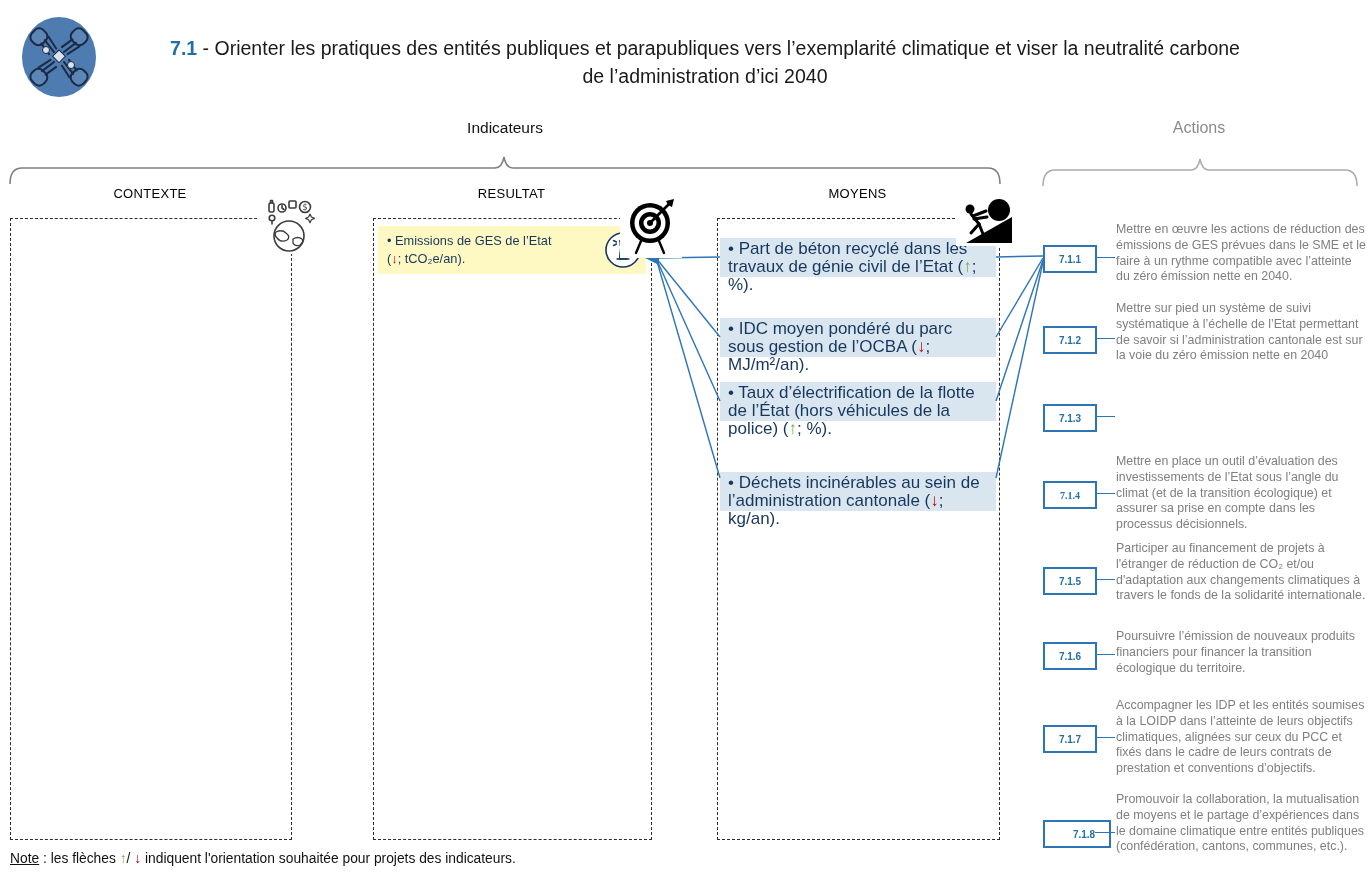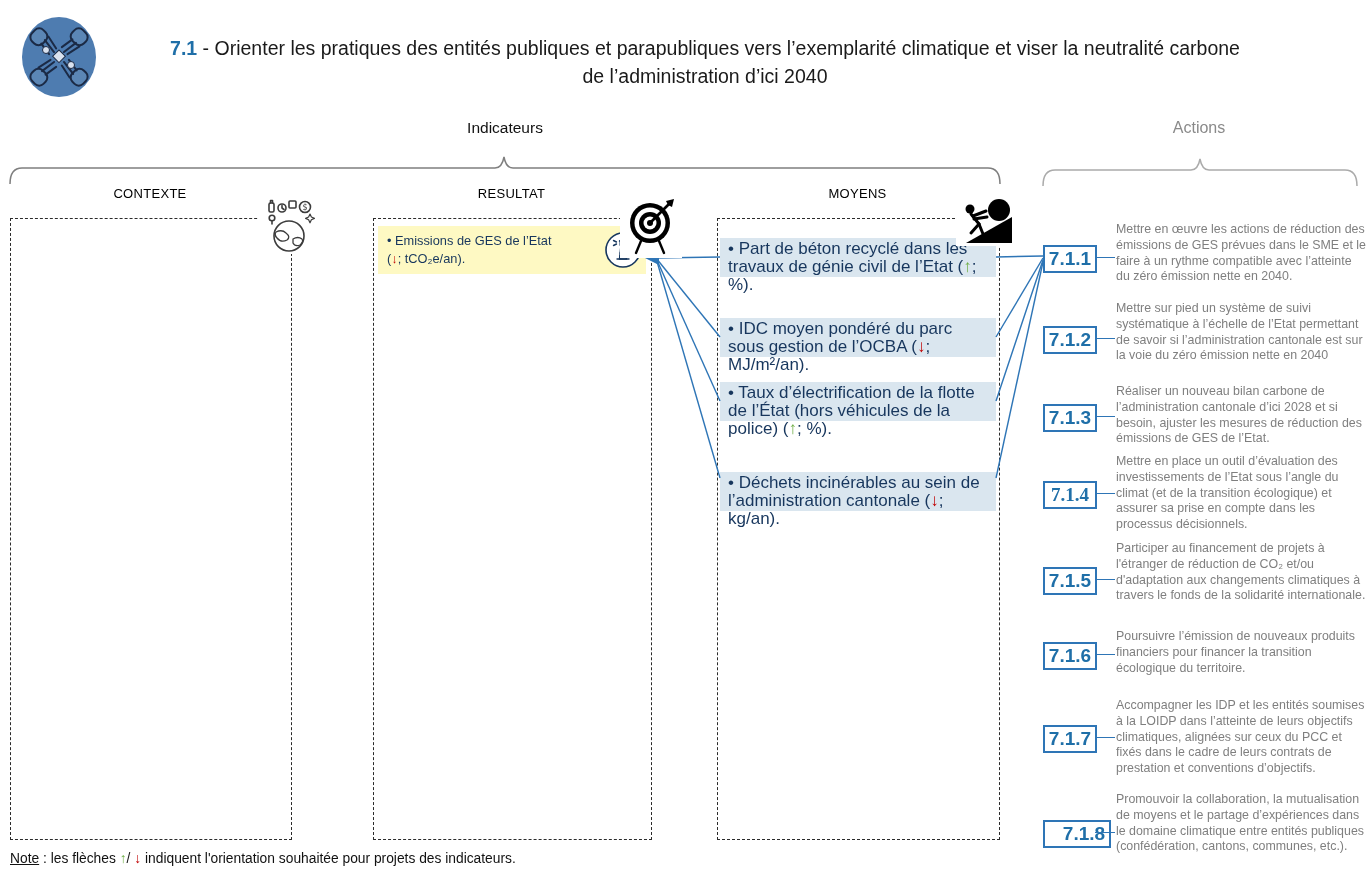--- a/index.html
+++ b/index.html
@@ -31,21 +31,21 @@
   .lh-badge{right:4px;top:5px;width:38px;height:38px;z-index:3;}
 
   .mbox{left:720px;width:276px;height:39px;background:#DAE6EF;color:#17365D;
     font-size:17px;line-height:18px;padding:2px 6px 2px 8px;box-sizing:border-box;z-index:2;}
   .m1{top:238px;} .m2{top:318px;} .m3{top:382px;} .m4{top:459px;margin-top:13px;}
 
   [data-dir="up"]{color:#6FAE46;font-weight:bold;}
   [data-dir="down"]{color:#C00000;font-weight:bold;}
 
   .abox{left:1043px;width:50px;height:24px;border:2px solid #2E75B6;background:#fff;
-    color:#1F6FA8;font-weight:bold;font-size:19px;display:flex;align-items:center;justify-content:center;z-index:4;}
+    color:#1F6FA8;font-weight:bold;font-size:10px;display:flex;align-items:center;justify-content:center;z-index:4;}
   .abox .stub{position:absolute;left:50px;top:10px;width:20px;height:0;border-top:1.6px solid #2E75B6;}
   .a1{top:245px;} .a2{top:326px;} .a3{top:404px;} .a4{top:481px;font-family:Liberation Serif, serif;}
   .a5{top:567px;} .a6{top:642px;} .a7{top:725px;} .a8{top:820px;padding-left:14px;}
 
   .desc{left:1116px;width:252px;font-size:12.4px;line-height:15.8px;color:#7F7F7F;}
   .d1{top:222px;} .d2{top:301px;} .d3{top:384px;} .d4{top:454px;}
   .d5{top:541px;} .d6{top:629px;} .d7{top:698px;} .d8{top:792px;}
 
   .note{left:10px;top:851px;font-size:13.8px;color:#111;}
   .note .nlabel{text-decoration:underline;}
@@ -227,21 +227,20 @@
       <span>7.1.7</span>
       <span class="stub"></span>
     </div>
   <div class="abs abox a8">
       <span>7.1.8</span>
       <span class="stub"></span>
     </div>
 
   <div class="abs desc d1">Mettre en œuvre les actions de réduction des émissions de GES prévues dans le SME et le faire à un rythme compatible avec l’atteinte du zéro émission nette en 2040.</div>
   <div class="abs desc d2">Mettre sur pied un système de suivi systématique à l’échelle de l’Etat permettant de savoir si l’administration cantonale est sur la voie du zéro émission nette en 2040</div>
-  <div class="abs desc d3">Réaliser un nouveau bilan carbone de l’administration cantonale d’ici 2028 et si besoin, ajuster les mesures de réduction des émissions de GES de l’Etat.</div>
   <div class="abs desc d4">Mettre en place un outil d’évaluation des investissements de l’Etat sous l’angle du climat (et de la transition écologique) et assurer sa prise en compte dans les processus décisionnels.</div>
   <div class="abs desc d6">Poursuivre l’émission de nouveaux produits financiers pour financer la transition écologique du territoire.</div>
   <div class="abs desc d5">Participer au financement de projets à l'étranger de réduction de CO₂ et/ou d'adaptation aux changements climatiques à travers le fonds de la solidarité internationale.</div>
   <div class="abs desc d7">Accompagner les IDP et les entités soumises à la LOIDP dans l’atteinte de leurs objectifs climatiques, alignées sur ceux du PCC et fixés dans le cadre de leurs contrats de prestation et conventions d’objectifs.</div>
   <div class="abs desc d8">Promouvoir la collaboration, la mutualisation de moyens et le partage d’expériences dans le domaine climatique entre entités publiques (confédération, cantons, communes, etc.).</div>
 
   <div class="abs note">
     <span class="nlabel">Note</span><span> : les flèches </span><span class="up">↑</span><span>/ </span><span class="down">↓</span><span> indiquent l'orientation souhaitée pour projets des indicateurs.</span>
   </div>
 

